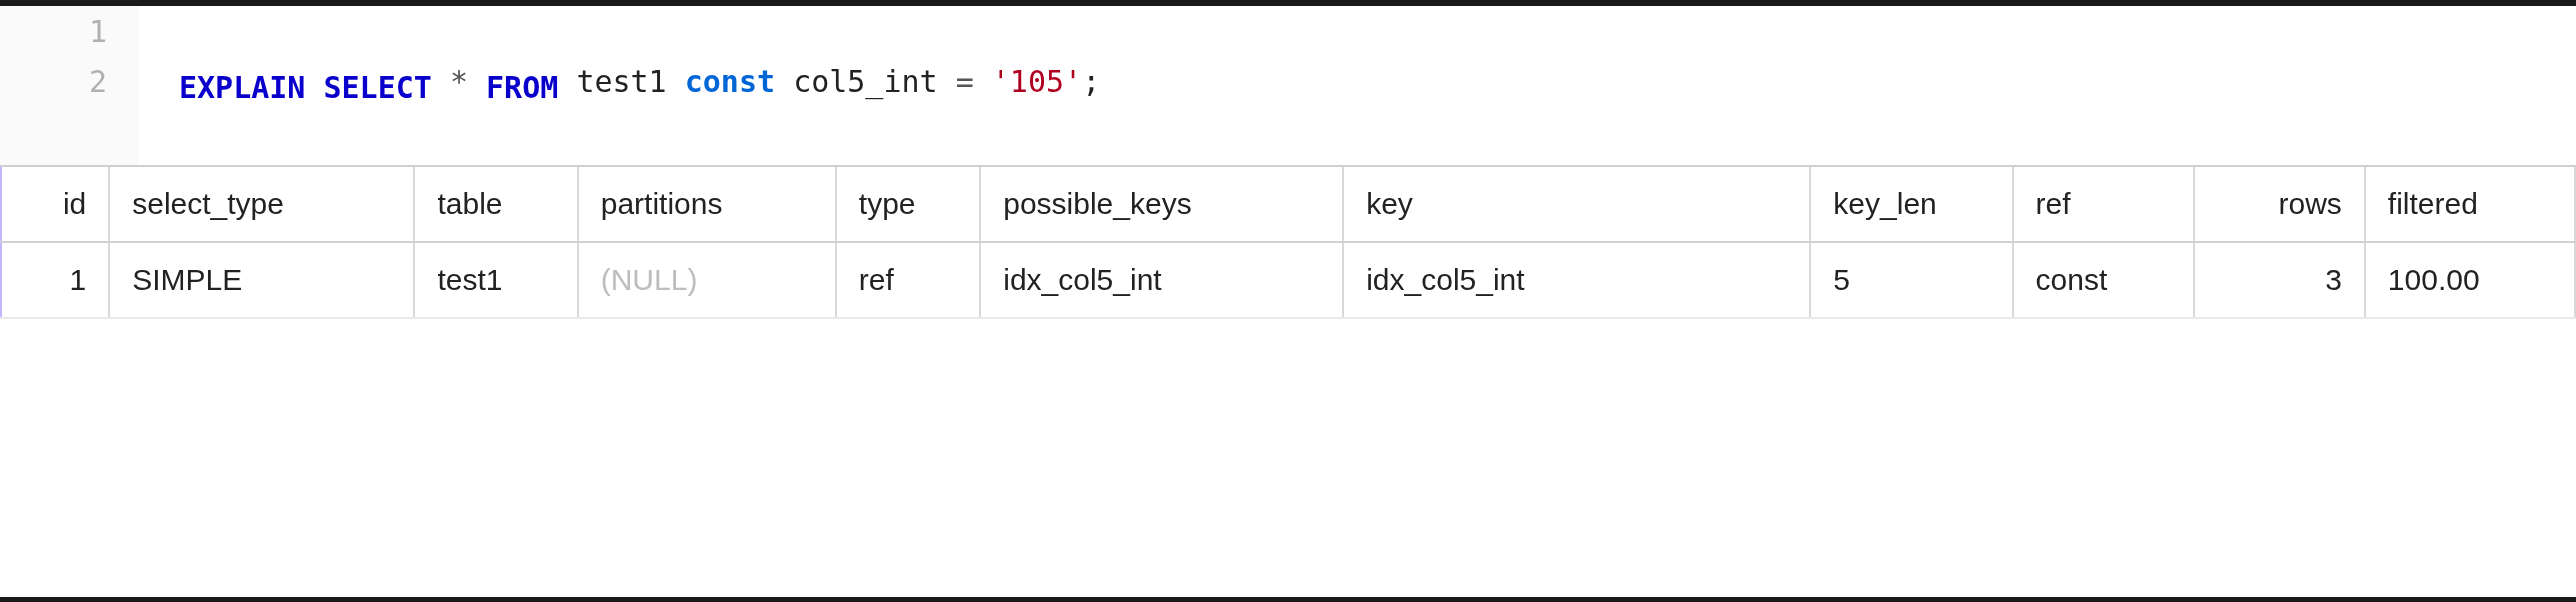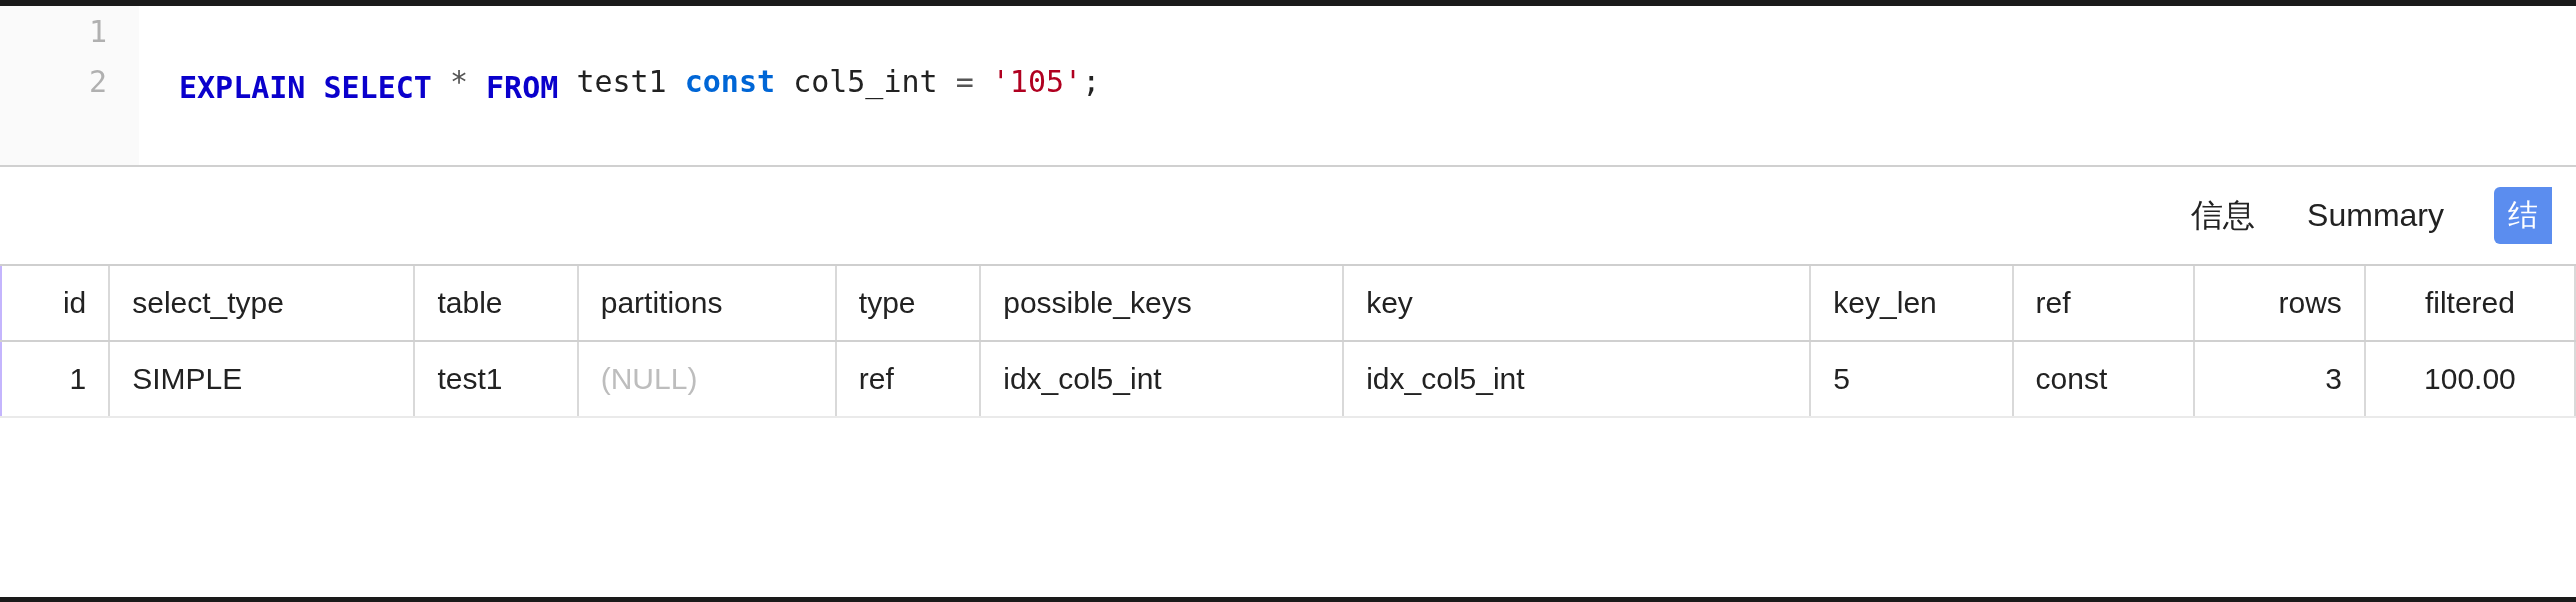--- a/index.html
+++ b/index.html
@@ -121,46 +121,41 @@
   .c-id { width: 109px; text-align: right; }
   .c-select_type { width: 317px; padding-left: 22px; }
   .c-table { width: 169px; }
   .c-partitions { width: 268px; }
   .c-type { width: 149px; }
   .c-possible_keys { width: 377px; }
   .c-key { width: 496px; margin-left: 32px; }
   .c-key_len { width: 208px; }
   .c-ref { width: 188px; }
   .c-rows { width: 178px; text-align: right; border-radius: 7px; }
-  .c-filtered { width: 218px; text-align: center; }
+  .c-filtered { width: 218px; text-align: left; }
 </style>
 </head>
 <body>
 
 <div class="container">
 
   <div class="editor">
     <div class="editor-line">
       <div class="gutter">1</div>
       <div class="code" id="code-line-0"></div>
     </div>
     <div class="editor-line">
       <div class="gutter">2</div>
       <div class="code" id="code-line-1"><span class="kw">EXPLAIN </span><span class="kw">SELECT </span><span class="op">* </span><span class="kw">FROM </span><span class="ident">test1 </span><span class="kw2">const </span><span class="ident">col5_int </span><span class="op">= </span><span class="str">'105'</span><span class="punct">;</span></div>
     </div>
     <div class="editor-pad">
       <div class="gutter"></div>
     </div>
   </div>
 
-  <div class="tabs-bar">
-    <span class="tab">信息</span>
-    <span class="tab">Summary</span>
-    <span class="tab primary">结</span>
-  </div>
 
   <div class="table-wrap">
     <table>
       <thead>
         <tr>
           <th class="c-id">id</th>
           <th class="c-select_type">select_type</th>
           <th class="c-table">table</th>
           <th class="c-partitions">partitions</th>
           <th class="c-type">type</th>

